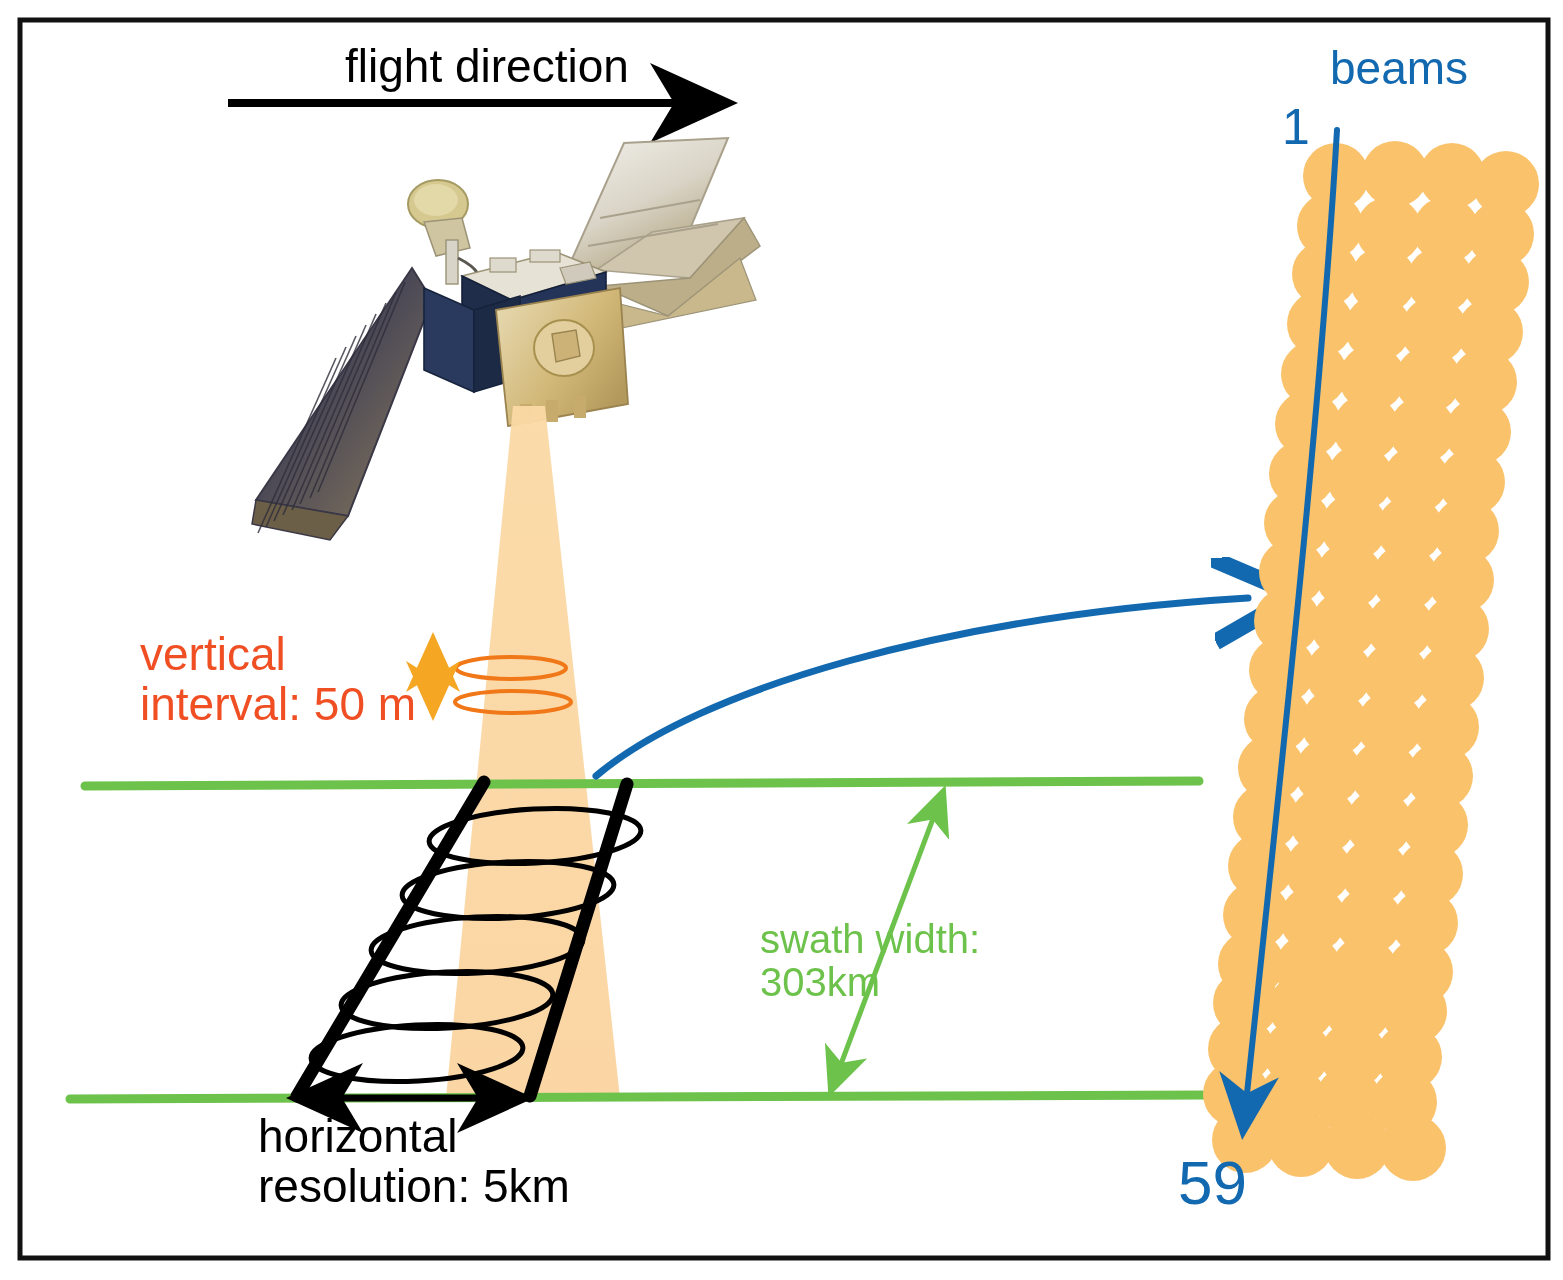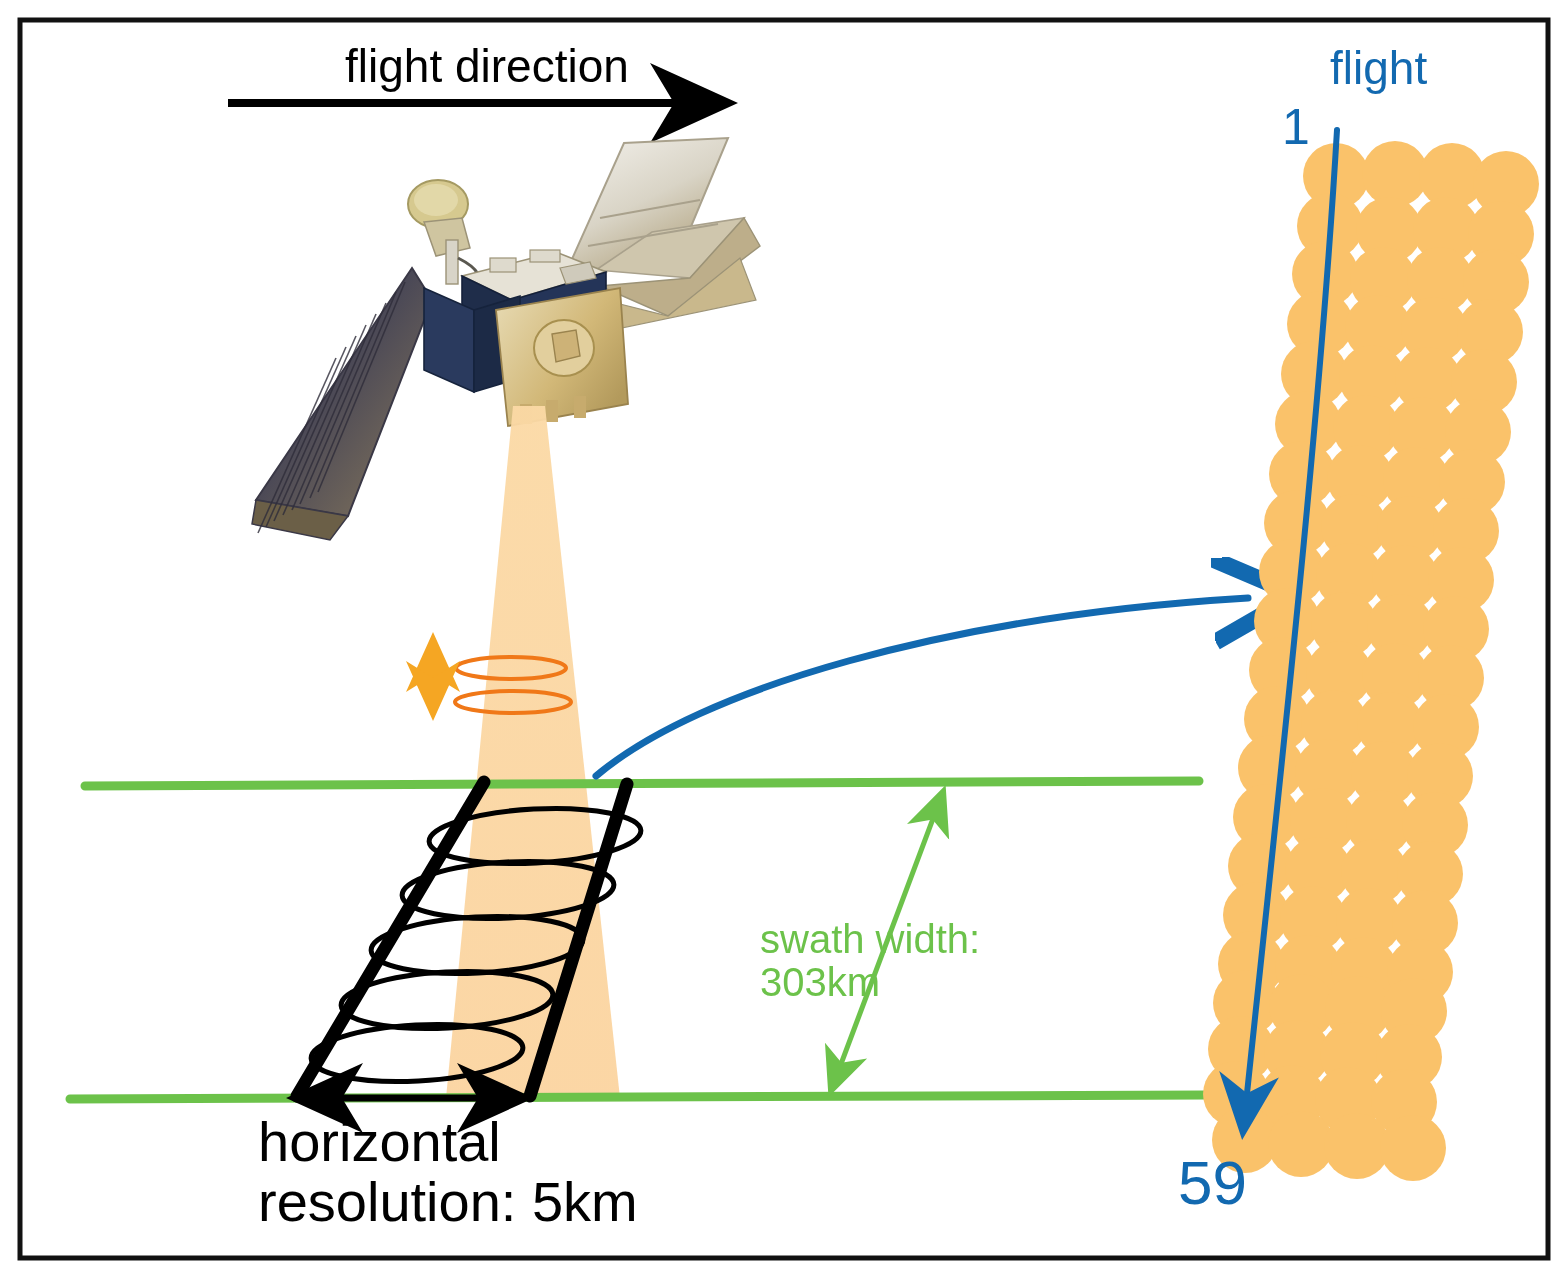--- a/index.html
+++ b/index.html
@@ -3,21 +3,21 @@
 <meta charset="utf-8">
 <style>
   html,body{margin:0;padding:0;background:#ffffff;}
   body{width:1563px;height:1280px;font-family:"Liberation Sans",sans-serif;overflow:hidden;}
   #stage{position:relative;width:1563px;height:1280px;background:#ffffff;}
   #vec{position:absolute;left:0;top:0;width:1563px;height:1280px;}
   .lbl{position:absolute;white-space:pre;line-height:1.08;}
   #flight-label{left:345px;top:42px;font-size:46px;color:#000;}
   #vertical-label{left:140px;top:630px;font-size:46px;color:#F04E23;text-align:left;}
   #swath-label{left:760px;top:918px;font-size:40px;color:#6CC24A;}
-  #horiz-label{left:258px;top:1112px;font-size:56px;color:#000;}
+  #horiz-label{left:258px;top:1112px;font-size:46px;color:#000;}
   #beams-label{left:1330px;top:44px;font-size:46px;color:#1269B0;}
   #beam-first{left:1282px;top:100px;font-size:50px;color:#1269B0;}
   #beam-last{left:1178px;top:1150px;font-size:62px;color:#1269B0;}
 </style>
 </head>
 <body>
 
 <div id="stage">
 
   <svg id="vec" viewBox="0 0 1563 1280">
@@ -251,26 +251,28 @@
         <circle cx="1301" cy="1144" r="33"></circle>
         <circle cx="1357" cy="1146" r="33"></circle>
         <circle cx="1413" cy="1148" r="33"></circle>
     </g>
 
     <path d="M1337,130 C1320,420 1280,780 1244,1122" fill="none" stroke="#1269B0" stroke-width="6" stroke-linecap="round" marker-end="url(#mk-blue-solid)"></path>
   </svg>
 
   <div class="lbl" id="flight-label">flight direction</div>
 
+  <div class="lbl" id="vertical-label">vertical
+interval: 50 m</div>
 
   <div class="lbl" id="swath-label">swath width:
 303km</div>
 
   <div class="lbl" id="horiz-label">horizontal
 resolution: 5km</div>
 
-  <div class="lbl" id="beams-label">flight</div>
+  <div class="lbl" id="beams-label">beams</div>
 
   <div class="lbl" id="beam-first">1</div>
 
   <div class="lbl" id="beam-last">59</div>
 
 </div>
 
 </body></html>

